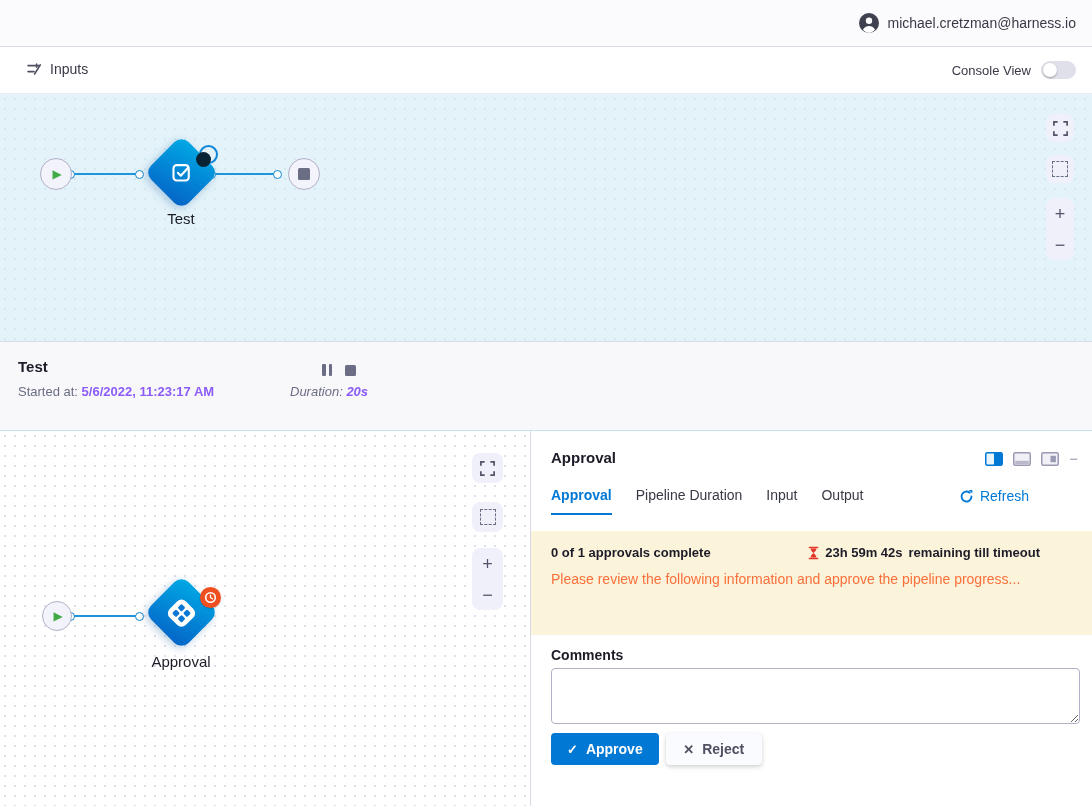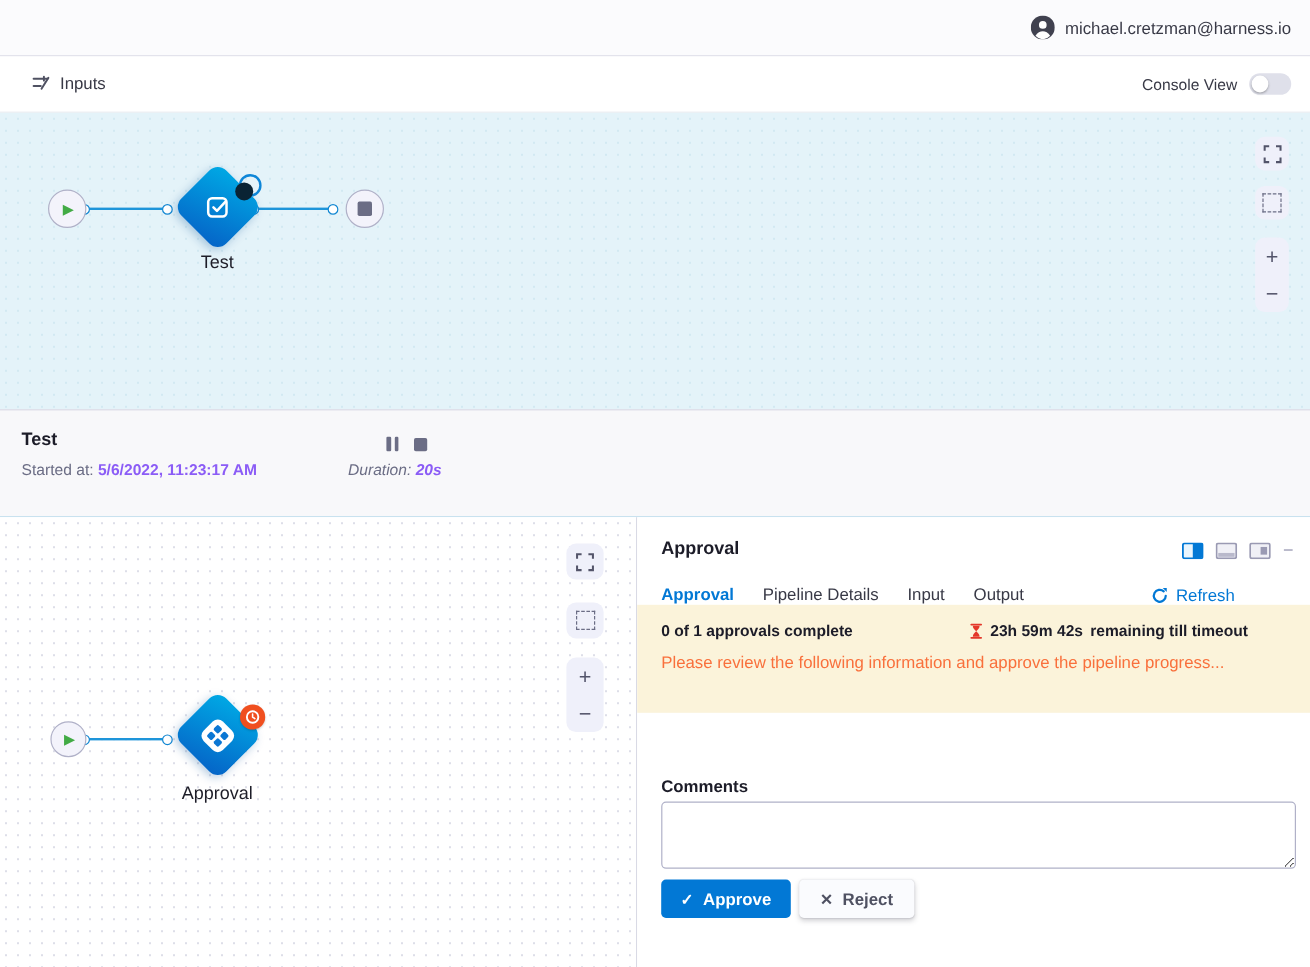--- a/index.html
+++ b/index.html
@@ -85,21 +85,21 @@
   .panel { position:relative; flex:1; height:100%; background:#fff; }
   .panel-title { position:absolute; left:20px; top:18px; font-size:15px; font-weight:700; color:#1c1c28; }
   .panel-layouts { position:absolute; right:14px; top:20px; display:flex; align-items:center; gap:10px; }
   .panel-layouts > * { cursor:pointer; }
   .collapse-glyph { font-size:15px; color:#9a9ab3; line-height:1; }
   .panel-tabs { position:absolute; left:20px; top:56px; height:28px; display:flex; gap:24px; }
   .p-tab { font-size:14px; color:#383946; border-bottom:2.5px solid transparent; padding-bottom:6px; cursor:pointer; }
   .p-tab.active { color:#0278d5; font-weight:700; border-bottom-color:#0278d5; }
   .refresh-btn { position:absolute; right:63px; top:57px; display:flex; align-items:center; gap:6px;
     color:#0278d5; font-size:14px; font-weight:400; cursor:pointer; }
-  .banner { position:absolute; left:0; top:73px; width:100%; height:90px; background:#fbf3da; padding:14px 52px 0 20px; }
+  .banner { position:absolute; left:0; top:100px; width:100%; height:104px; background:#fbf3da; padding:14px 52px 0 20px; }
   .banner-row1 { display:flex; justify-content:space-between; align-items:center; }
   .banner-progress { font-size:13px; font-weight:700; color:#1c1c28; }
   .banner-timeout { display:flex; align-items:center; gap:6px; font-size:13px; font-weight:700; color:#1c1c28; }
   .banner-msg { margin-top:11px; font-size:14px; color:#f9703c; }
   .comments-label { position:absolute; left:20px; top:216px; font-size:14px; font-weight:700; color:#1c1c28; }
   .comments-box { position:absolute; left:20px; top:237px; width:529px; height:56px;
     border:1px solid #b0b1c8; border-radius:4px; resize:both; font-family:"Liberation Sans",sans-serif; font-size:14px; padding:6px 8px; }
   .btn-row { position:absolute; left:20px; top:302px; display:flex; gap:7px; }
   .btn { height:32px; border-radius:4px; border:none; font-size:14px; font-weight:700;
     display:flex; align-items:center; justify-content:center; gap:8px; cursor:pointer;
@@ -270,21 +270,21 @@
         </svg>
         <svg width="18" height="14" viewBox="0 0 18 14">
           <rect x="0.75" y="0.75" width="16.5" height="12.5" rx="1.5" fill="#f0f0f6" stroke="#9a9ab3" stroke-width="1.5"></rect>
           <rect x="9.5" y="3.8" width="5.4" height="6.4" fill="#9a9ab3"></rect>
         </svg>
         <span class="collapse-glyph">−</span>
       </div>
 
       <div class="panel-tabs">
         <div class="p-tab active">Approval</div>
-        <div class="p-tab">Pipeline Details</div>
+        <div class="p-tab">Pipeline Duration</div>
         <div class="p-tab">Input</div>
         <div class="p-tab">Output</div>
       </div>
 
       <div class="refresh-btn">
         <svg width="15" height="15" viewBox="0 0 16 16">
           <path d="M13.3 8A5.3 5.3 0 1 1 11.5 4" fill="none" stroke="#0278d5" stroke-width="2" stroke-linecap="round"></path>
           <path d="M10.6 1.1h3.6v3.6z" fill="#0278d5"></path>
         </svg>
         <span>Refresh</span>

